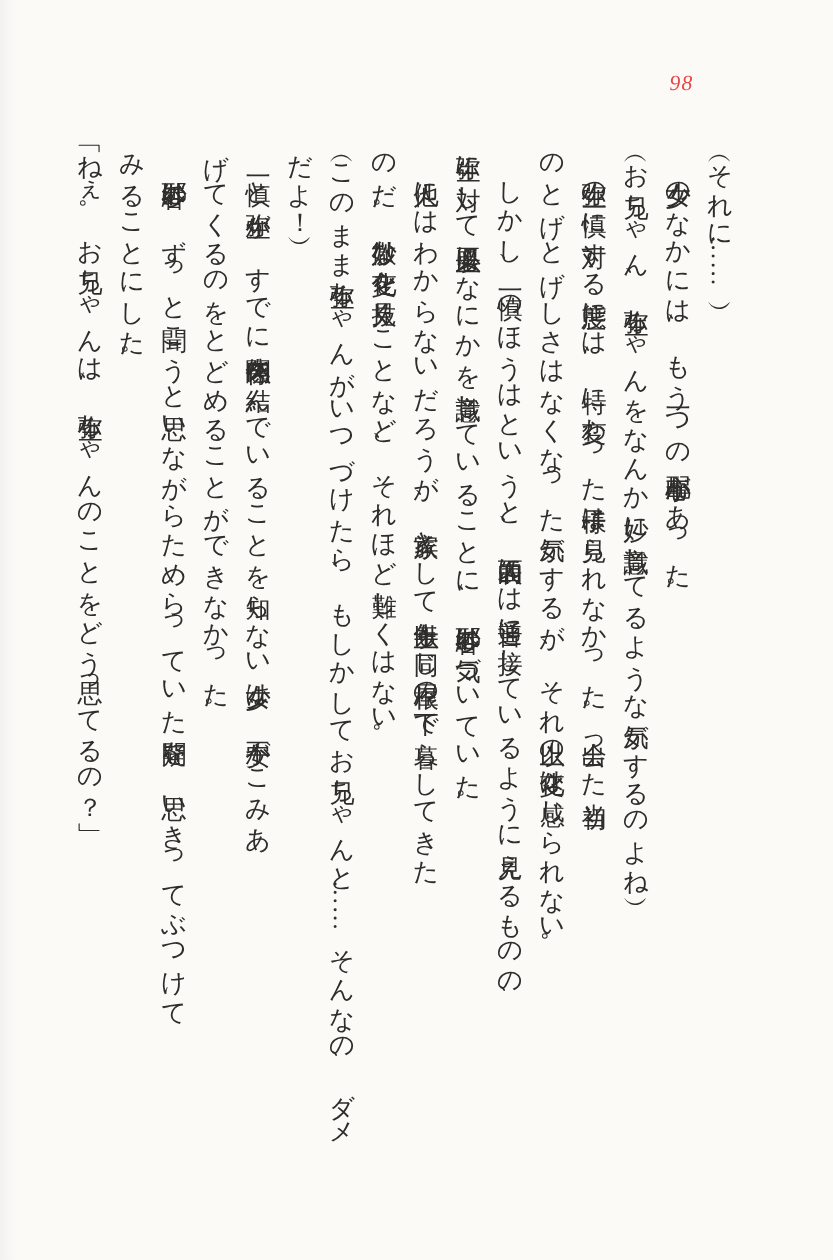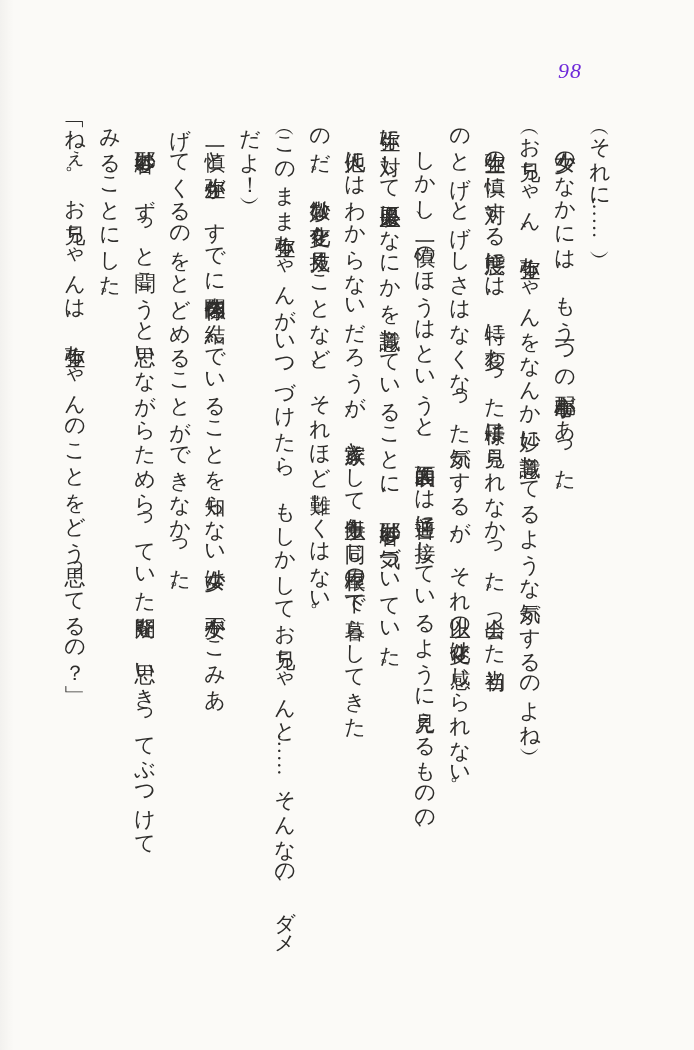--- a/index.html
+++ b/index.html
@@ -17,23 +17,23 @@
   
   .page-surface {
     position: absolute;
     inset: 0;
     background: linear-gradient(to right, rgba(0,0,0,0.035), rgba(0,0,0,0) 14px);
   }
   .page-number {
     position: absolute;
     left: 558px;
     top: 60px;
-    font-size: 22px;
+    font-size: 18px;
     font-style: italic;
-    color: #6d28d9;
+    color: #ef4444;
     letter-spacing: 1px;
     line-height: 1;
   }
   .text-area {
     position: absolute;
     top: 114px;
     right: 77px;
     width: 560px;
     height: 852px;
     writing-mode: vertical-rl;

